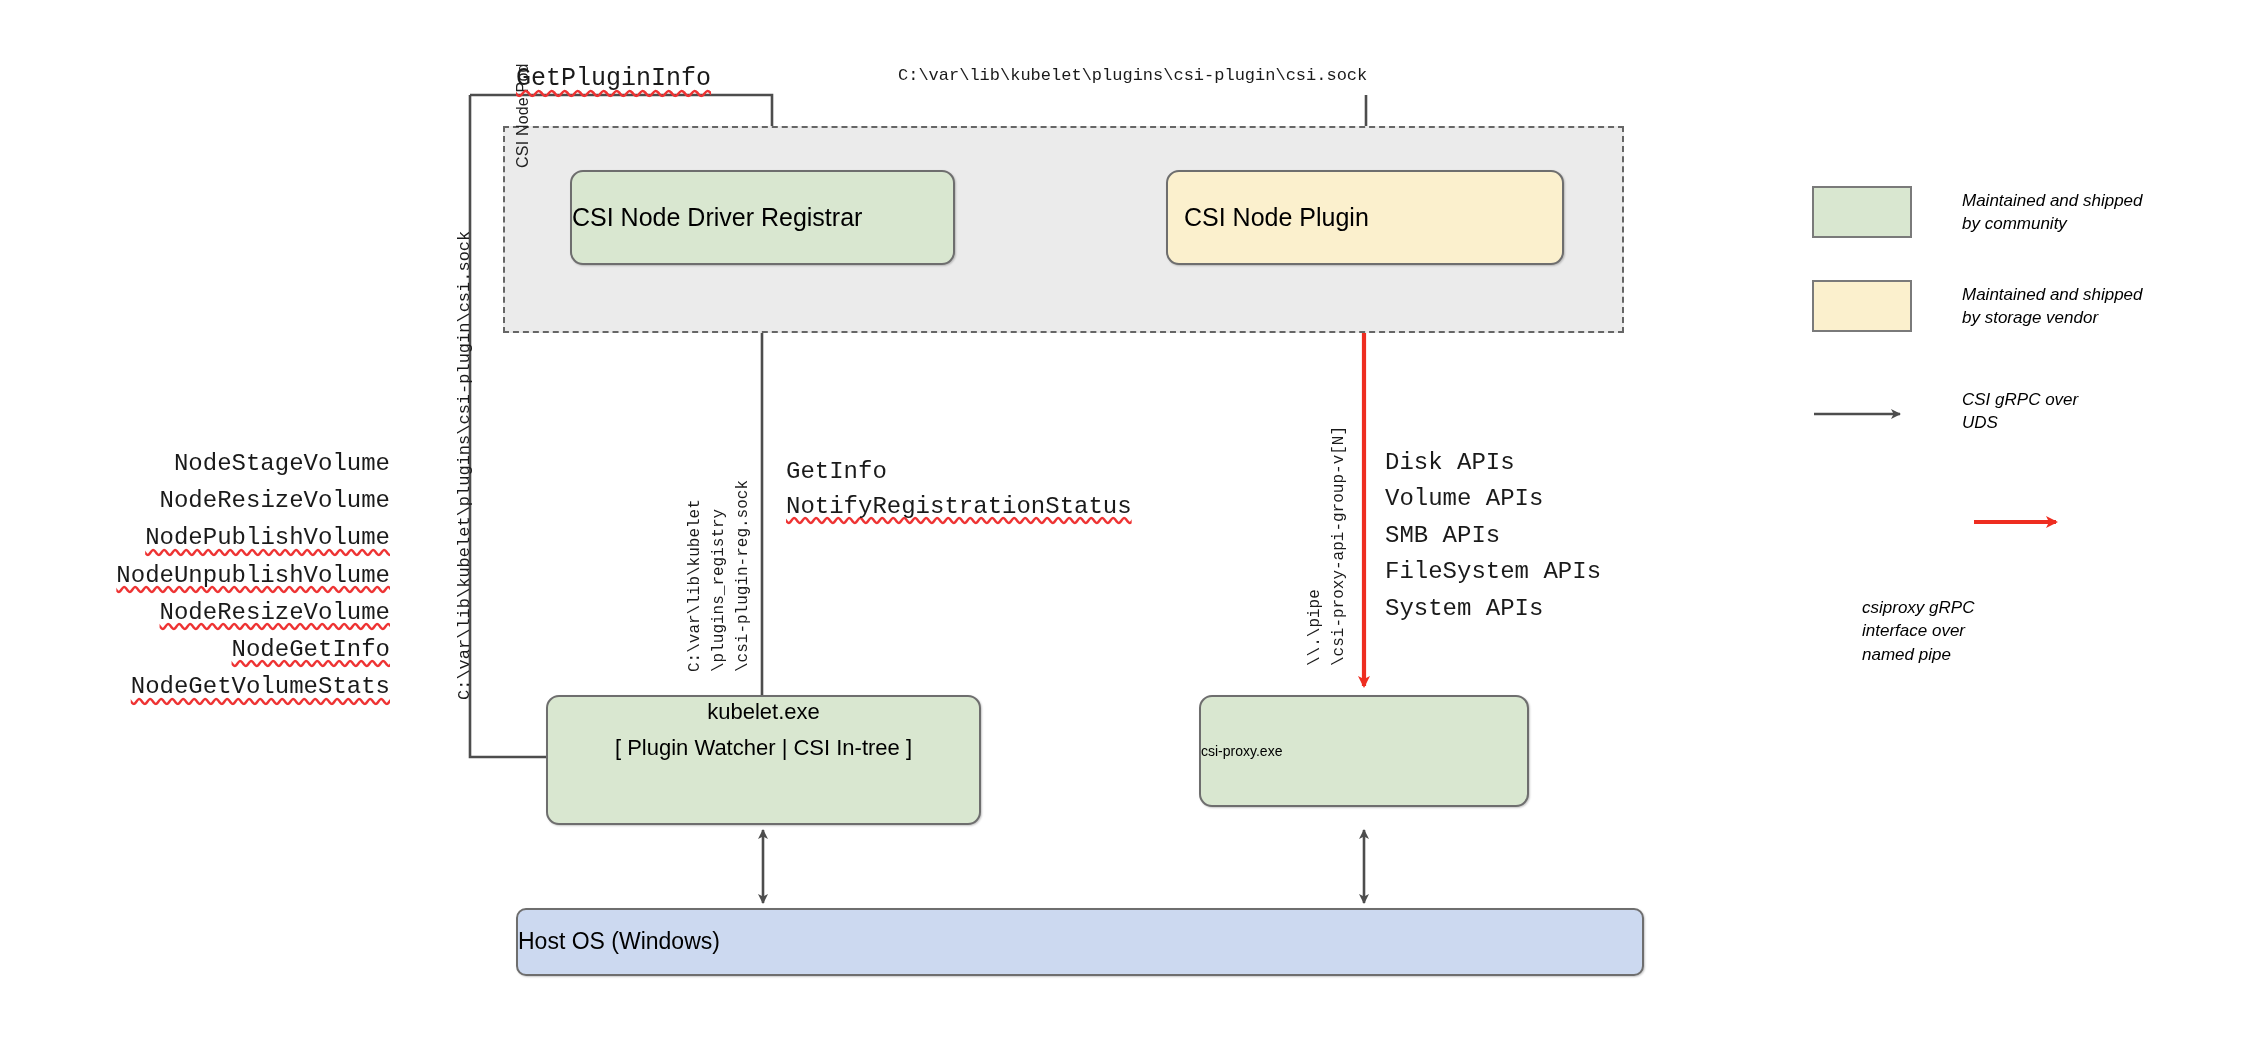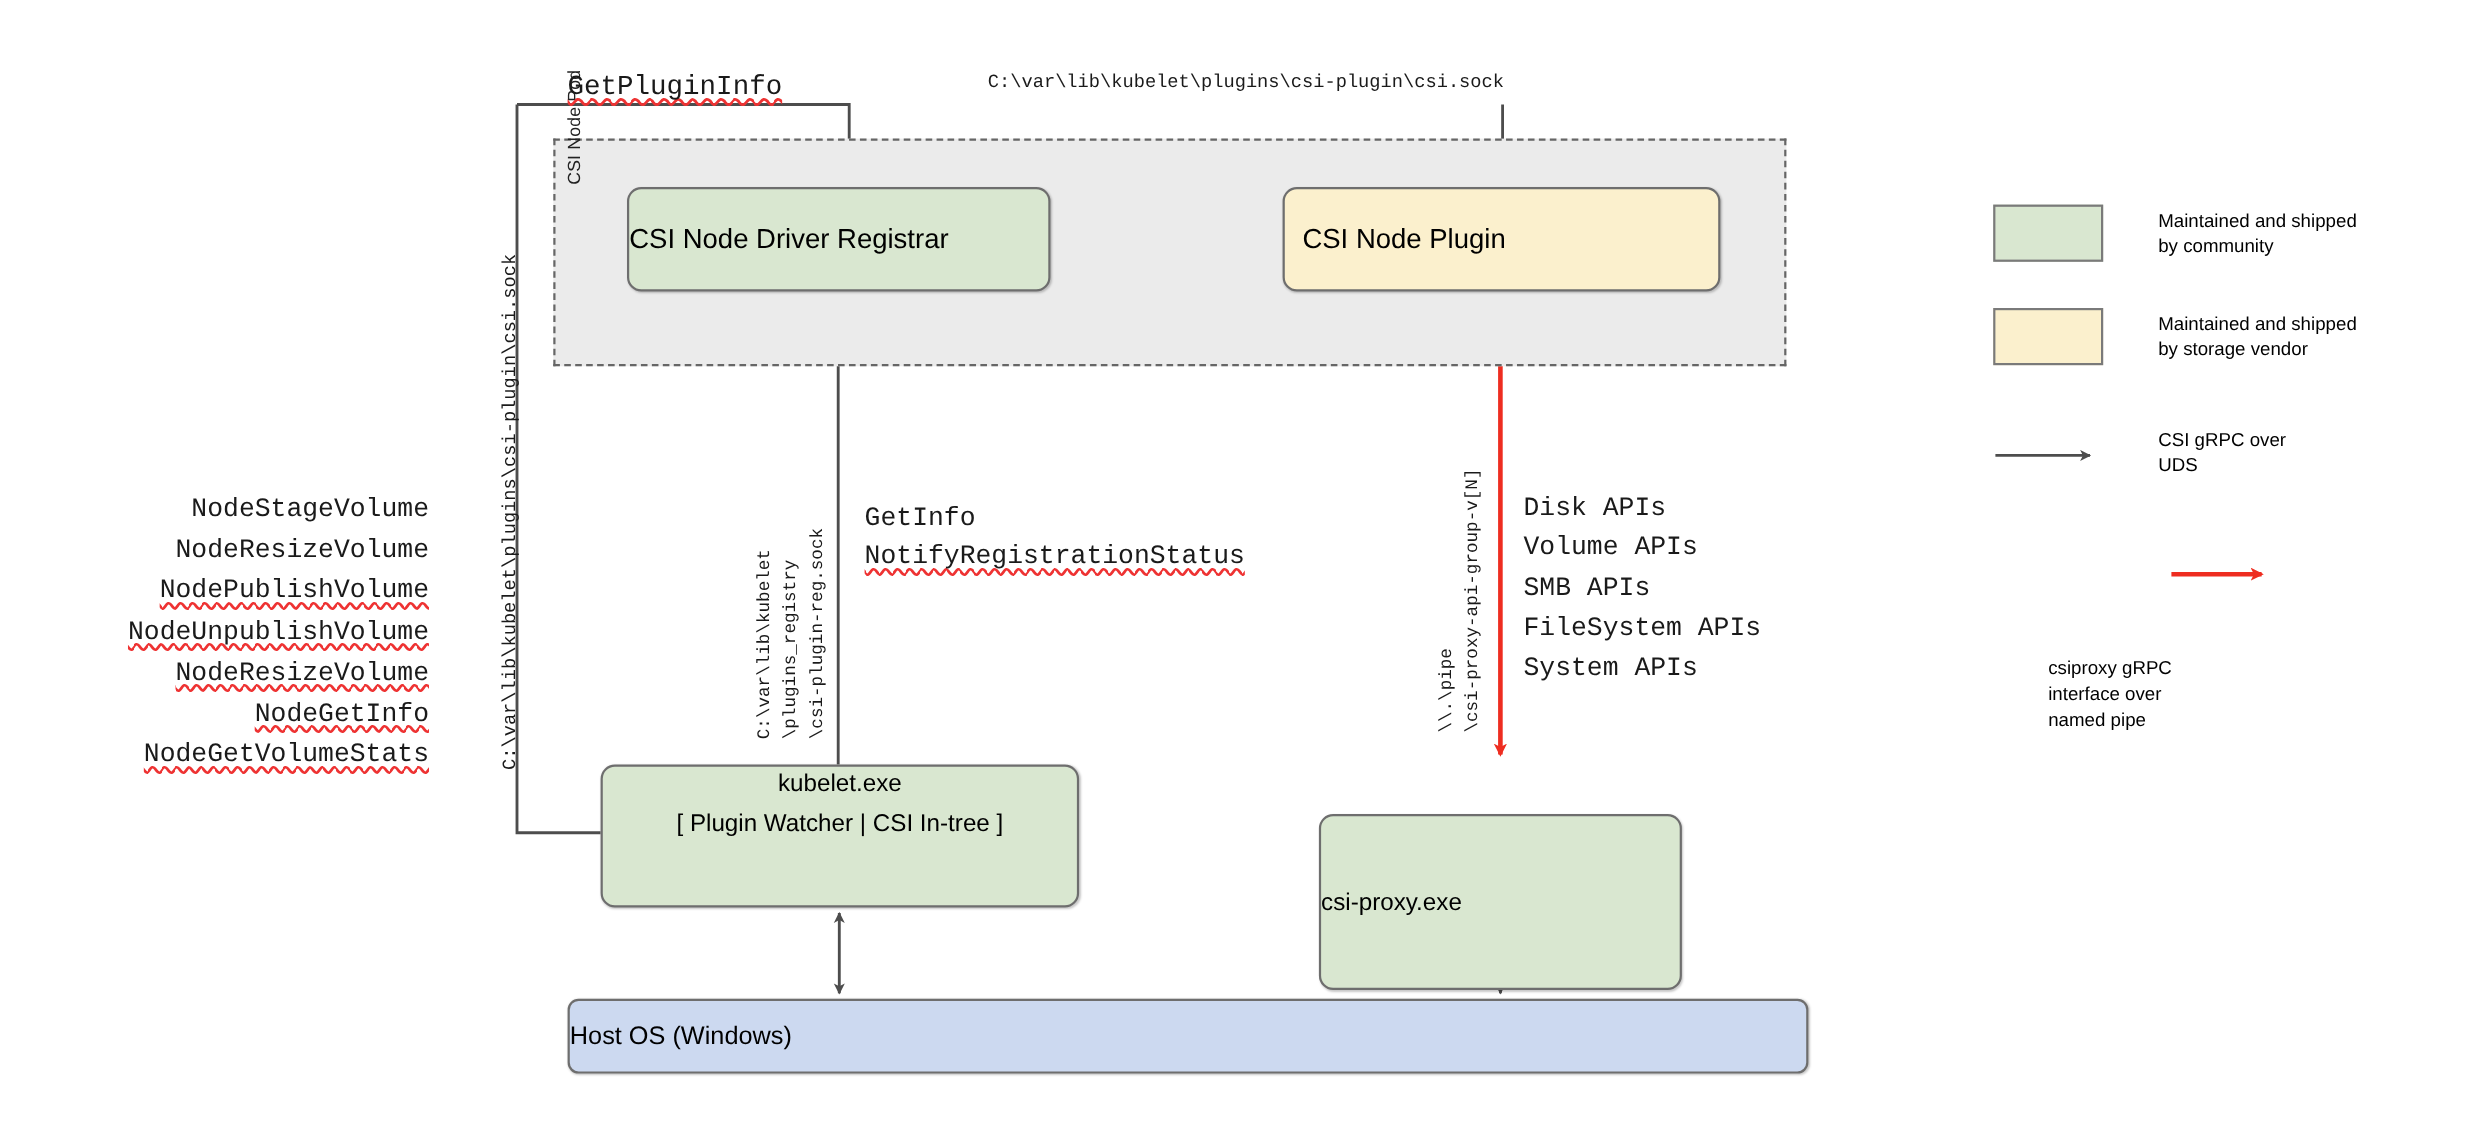--- a/index.html
+++ b/index.html
@@ -21,21 +21,21 @@
       border:2px solid #6e6e6e;display:flex;align-items:center;
       text-align:center;line-height:1.35;box-shadow:1px 1px 2px rgba(0,0,0,.22);}
   .green{background:#d9e7d0;}
   .yellow{background:#fbf0cd;}
   .blue{background:#ccd9f0;}
 
   #box-registrar{left:570px;top:170px;width:385px;height:95px;font-size:25px;}
   #box-plugin   {left:1166px;top:170px;width:398px;height:95px;font-size:25px;padding-left:16px;}
   #box-kubelet  {left:546px;top:695px;width:435px;height:130px;font-size:22px;flex-direction:column;}
   #box-kubelet .l1{margin-bottom:6px;}
-  #box-csiproxy {left:1199px;top:695px;width:330px;height:160px;font-size:22px;margin-top:45px;}
+  #box-csiproxy {left:1199px;top:695px;width:330px;height:112px;font-size:14px;}
   #box-hostos   {left:516px;top:908px;width:1128px;height:68px;font-size:23px;border-radius:10px;}
 
   
   .mono{font-family:"Liberation Mono",monospace;color:#1a1a1a;}
   .squig{text-decoration:underline wavy #e33;text-decoration-skip-ink:none;
          text-underline-offset:4px;}
 
   #lbl-getplugininfo{position:absolute;left:516px;top:64px;font-size:25px;}
   #lbl-socket-top{position:absolute;left:898px;top:66px;font-size:17px;}
 
@@ -51,21 +51,21 @@
   #vpipe1{left:1306px;top:666px;}
   #vpipe2{left:1330px;top:666px;}
 
   #lbl-getinfo{position:absolute;left:786px;top:455px;font-size:24px;line-height:1.45;}
   #lbl-apis{position:absolute;left:1385px;top:445px;font-size:24px;line-height:1.52;}
 
   #lbl-nodeapis{position:absolute;left:100px;top:445px;width:290px;
       font-size:24px;line-height:1.55;text-align:right;}
 
   
-  .legend{position:absolute;left:1812px;top:186px;width:420px;}
+  .legend{position:absolute;left:1812px;top:186px;width:420px;font-style:italic;}
   .leg-row{position:relative;margin-bottom:0;display:flex;align-items:flex-start;}
   .sw{width:100px;height:52px;border:2px solid #7a7a7a;box-sizing:border-box;
       flex:0 0 100px;margin-right:0;}
   .leg-txt{font-size:17px;line-height:1.38;margin-left:50px;padding-top:3px;}
   .leg-arrow{flex:0 0 100px;height:52px;position:relative;}
 </style>
 </head>
 <body>
 
 <div class="canvas">

